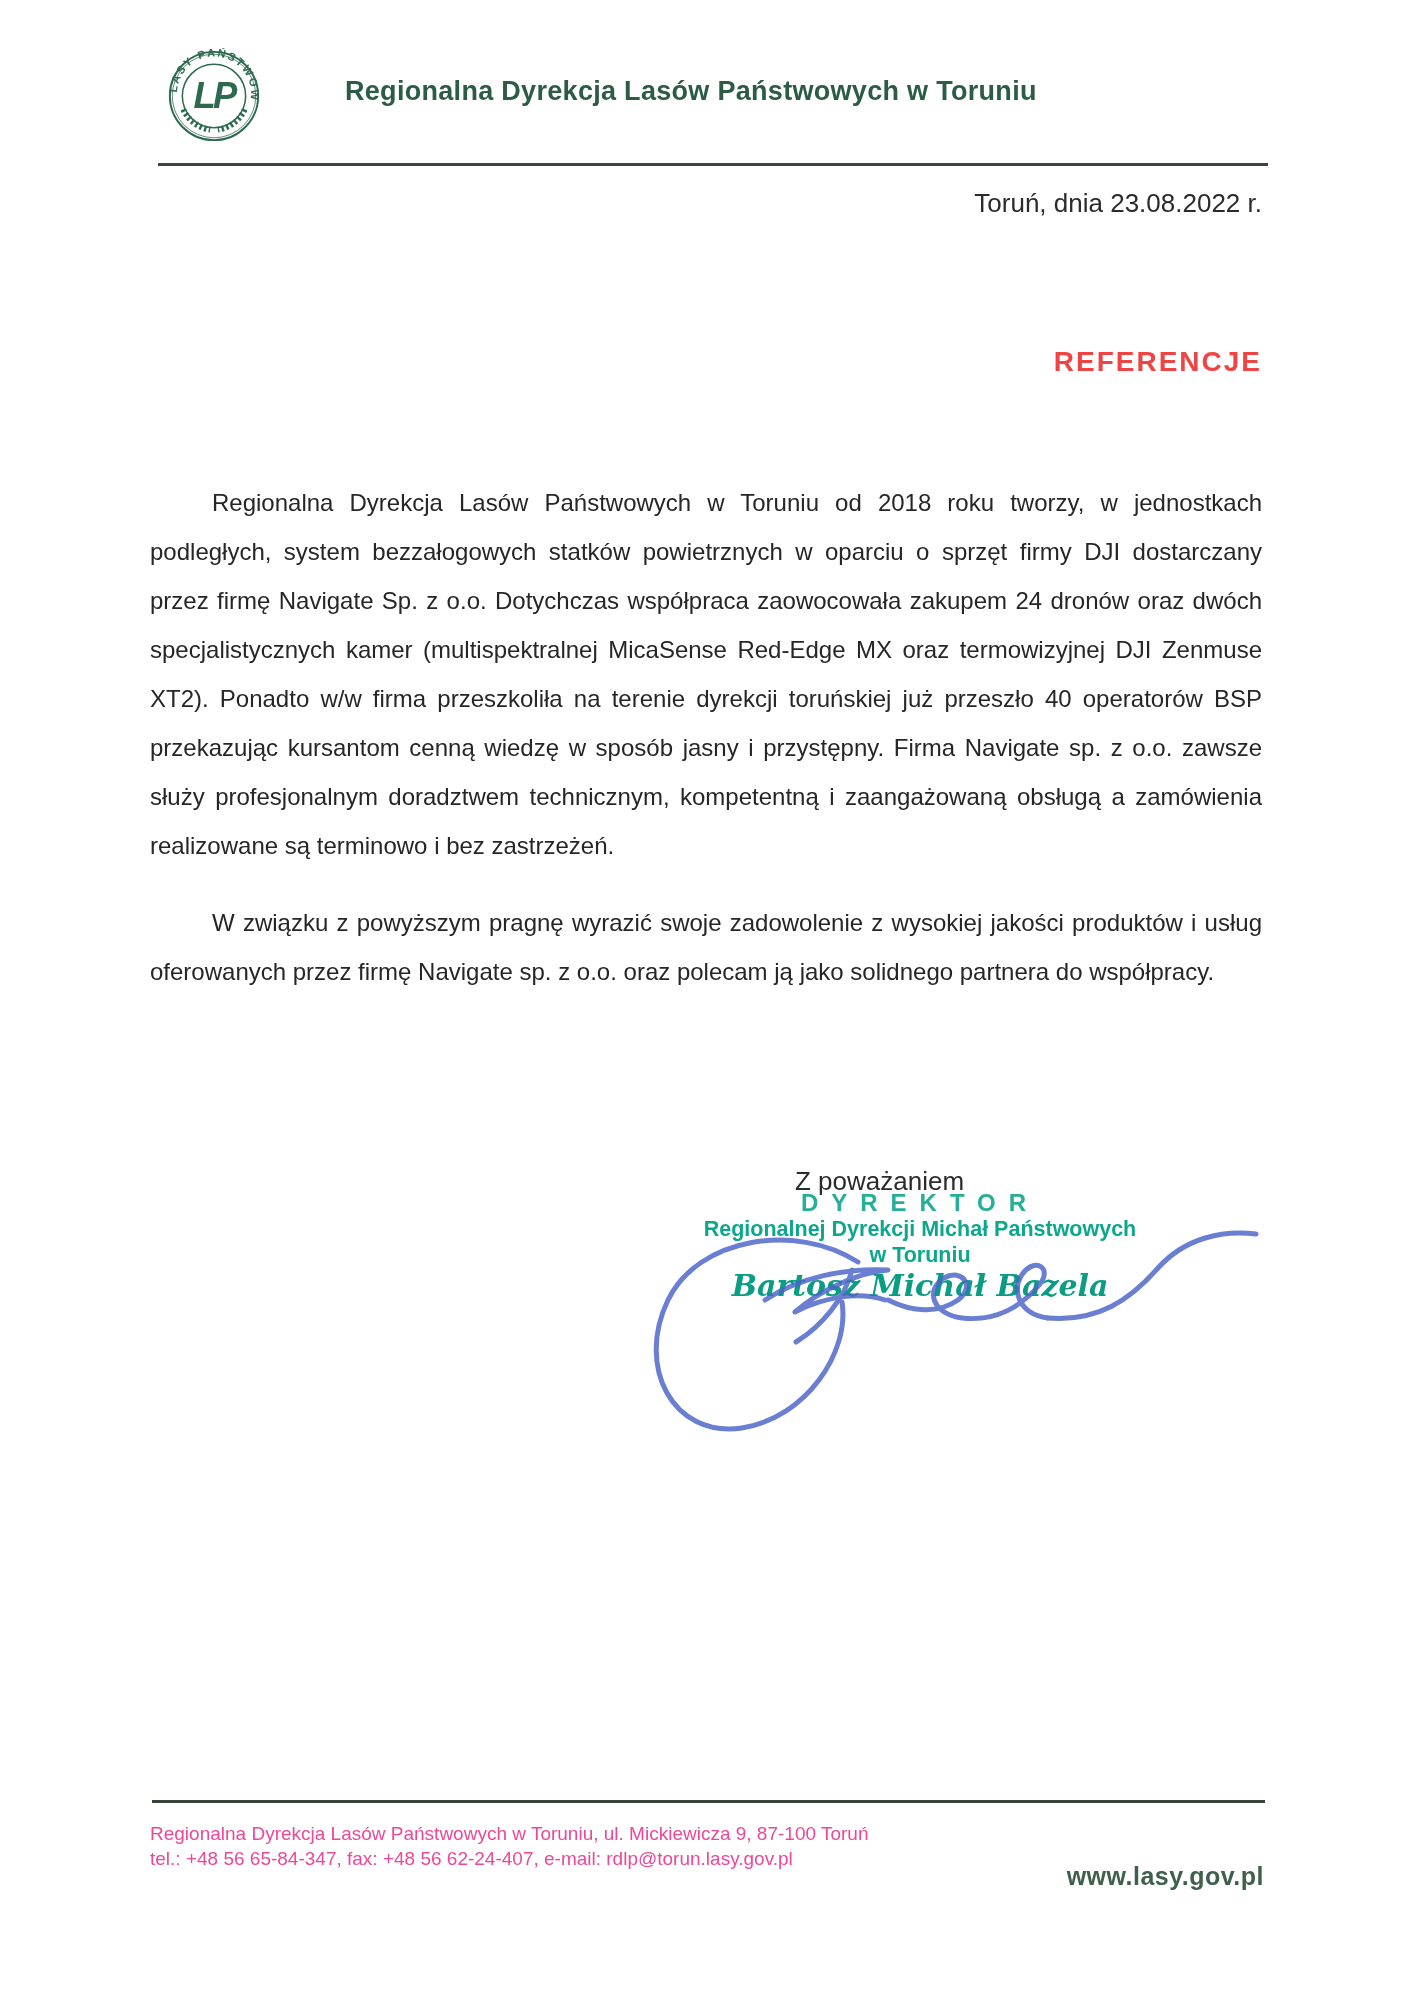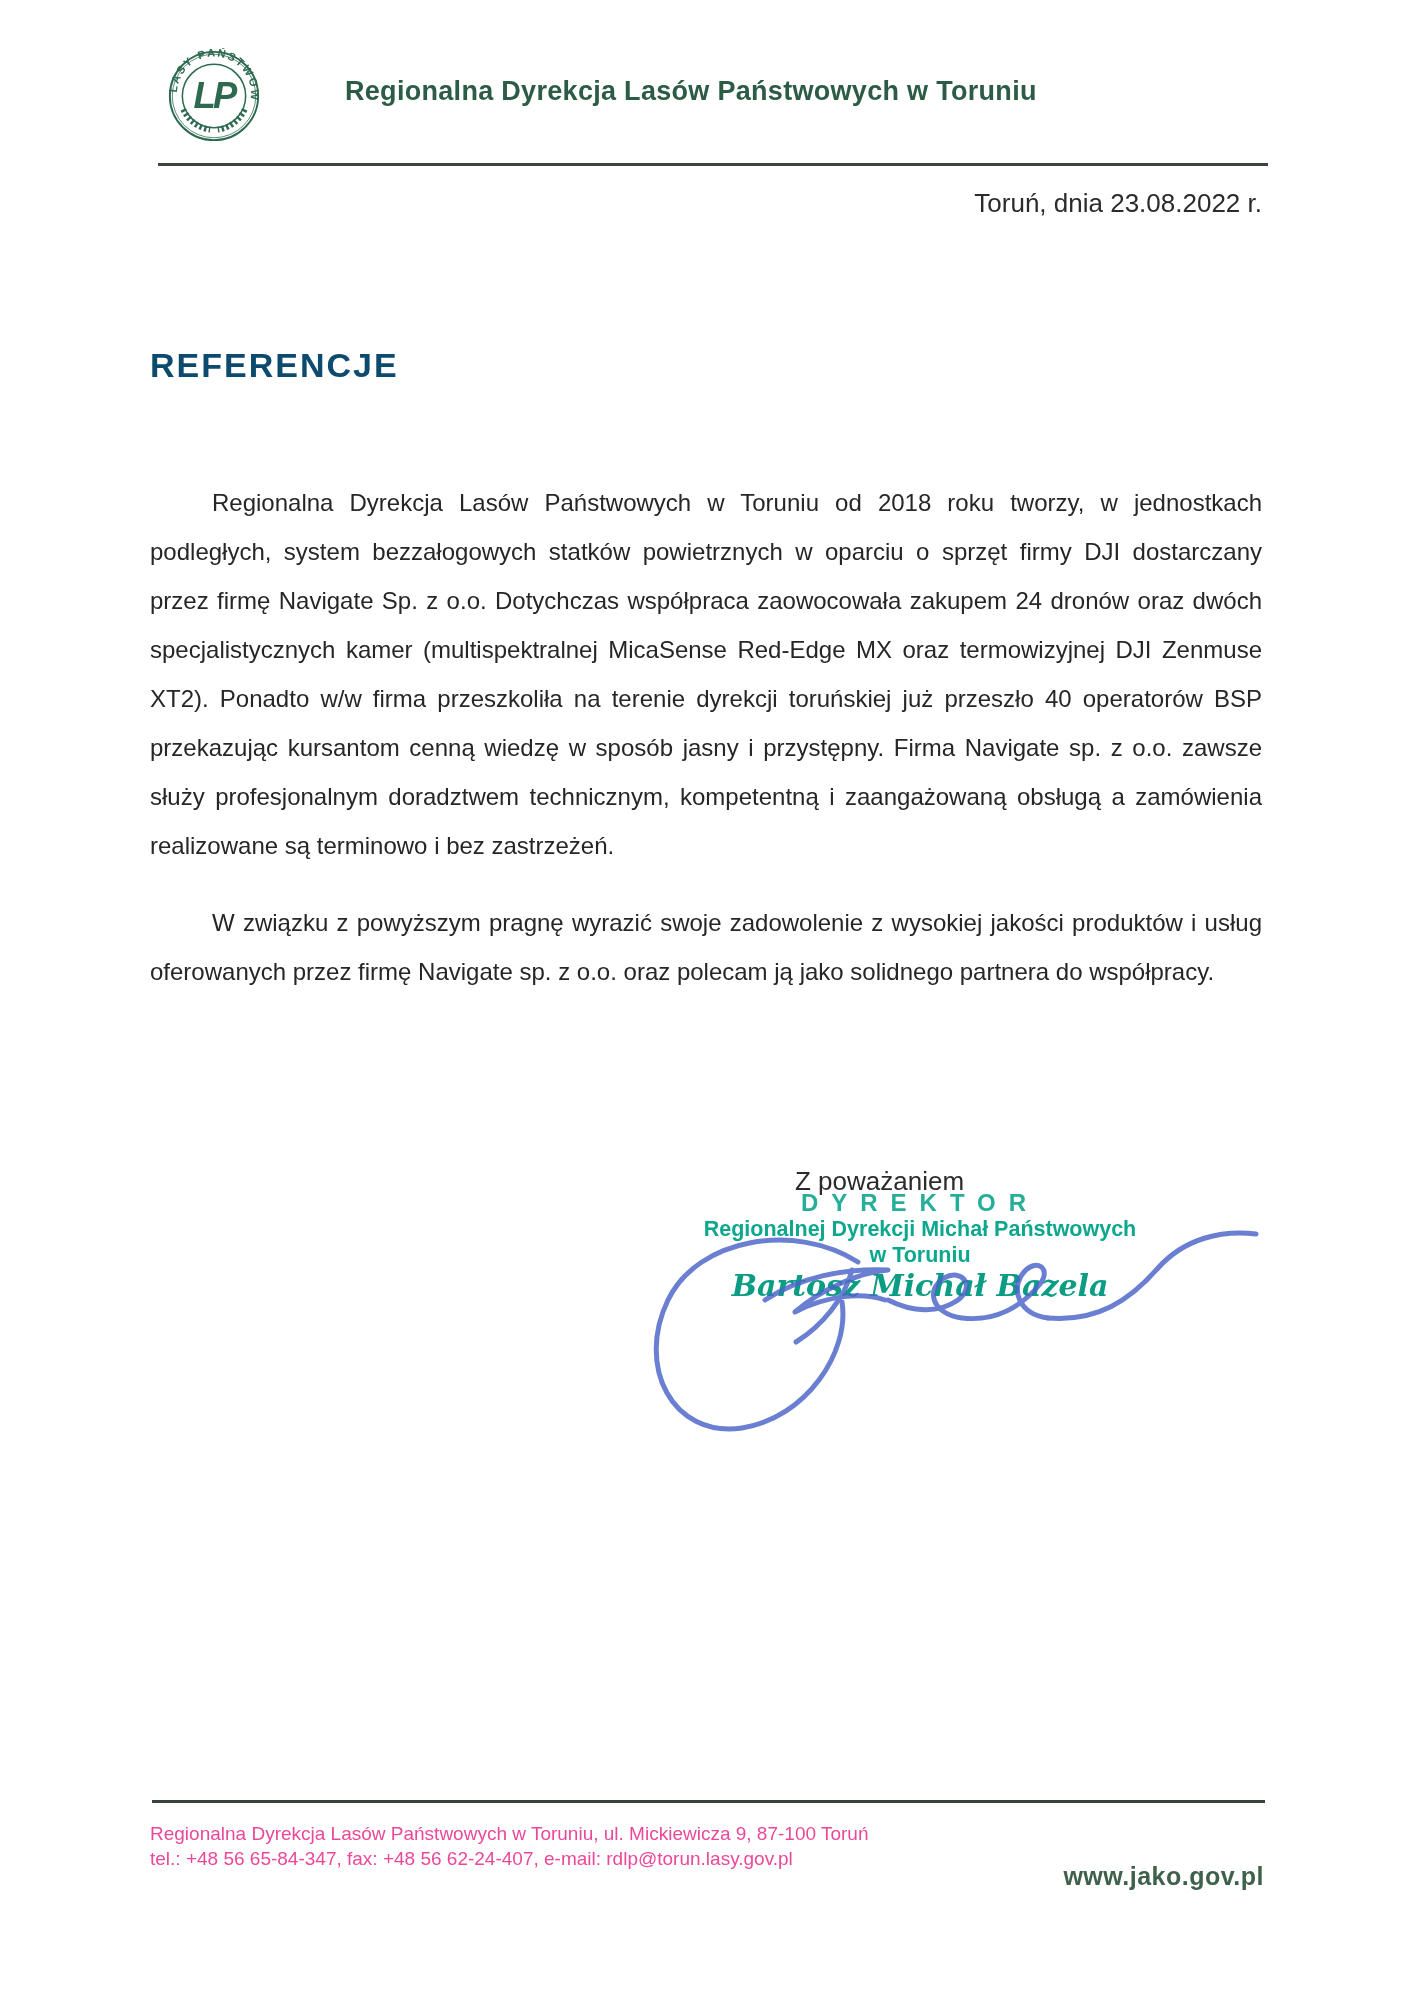--- a/index.html
+++ b/index.html
@@ -23,22 +23,22 @@
     background:#3a453e;
   }
   
   .date-line{
     position:absolute;right:152px;top:188px;
     font-size:26px;color:#2b2b2b;
   }
   
   .doc-title{
     position:absolute;left:150px;top:346px;width:1112px;
-    text-align:left;font-size:34px;font-weight:bold;
-    letter-spacing:2px;color:#0c4a6e;
+    text-align:right;font-size:28px;font-weight:bold;
+    letter-spacing:2px;color:#ef4444;
   }
   
   .body-text{
     position:absolute;left:150px;top:478px;width:1112px;
     font-size:24px;line-height:49px;color:#262626;
   }
   .body-text p{
     margin:0;text-align:justify;text-indent:62px;
   }
   .body-text p + p{margin-top:28px;}
@@ -130,15 +130,15 @@
       <path d="M 888 1300 C 912 1312, 938 1314, 958 1300 C 976 1286, 962 1268, 944 1278 C 925 1290, 932 1314, 962 1318 C 996 1322, 1022 1306, 1040 1284 C 1052 1268, 1036 1258, 1024 1272 C 1010 1288, 1018 1314, 1048 1318"></path>
       <path d="M 1048 1318 C 1098 1322, 1130 1300, 1158 1268 C 1185 1238, 1222 1230, 1256 1234"></path>
     </g>
   </svg>
 
   <div class="footer-rule"></div>
   <div class="footer-block">
     <div>Regionalna Dyrekcja Lasów Państwowych w Toruniu, ul. Mickiewicza 9, 87-100 Toruń</div>
     <div>tel.: +48 56 65-84-347, fax: +48 56 62-24-407, e-mail: rdlp@torun.lasy.gov.pl</div>
   </div>
-  <div class="website">www.jako.gov.pl</div>
+  <div class="website">www.lasy.gov.pl</div>
 
 </div>
 
 </body></html>

